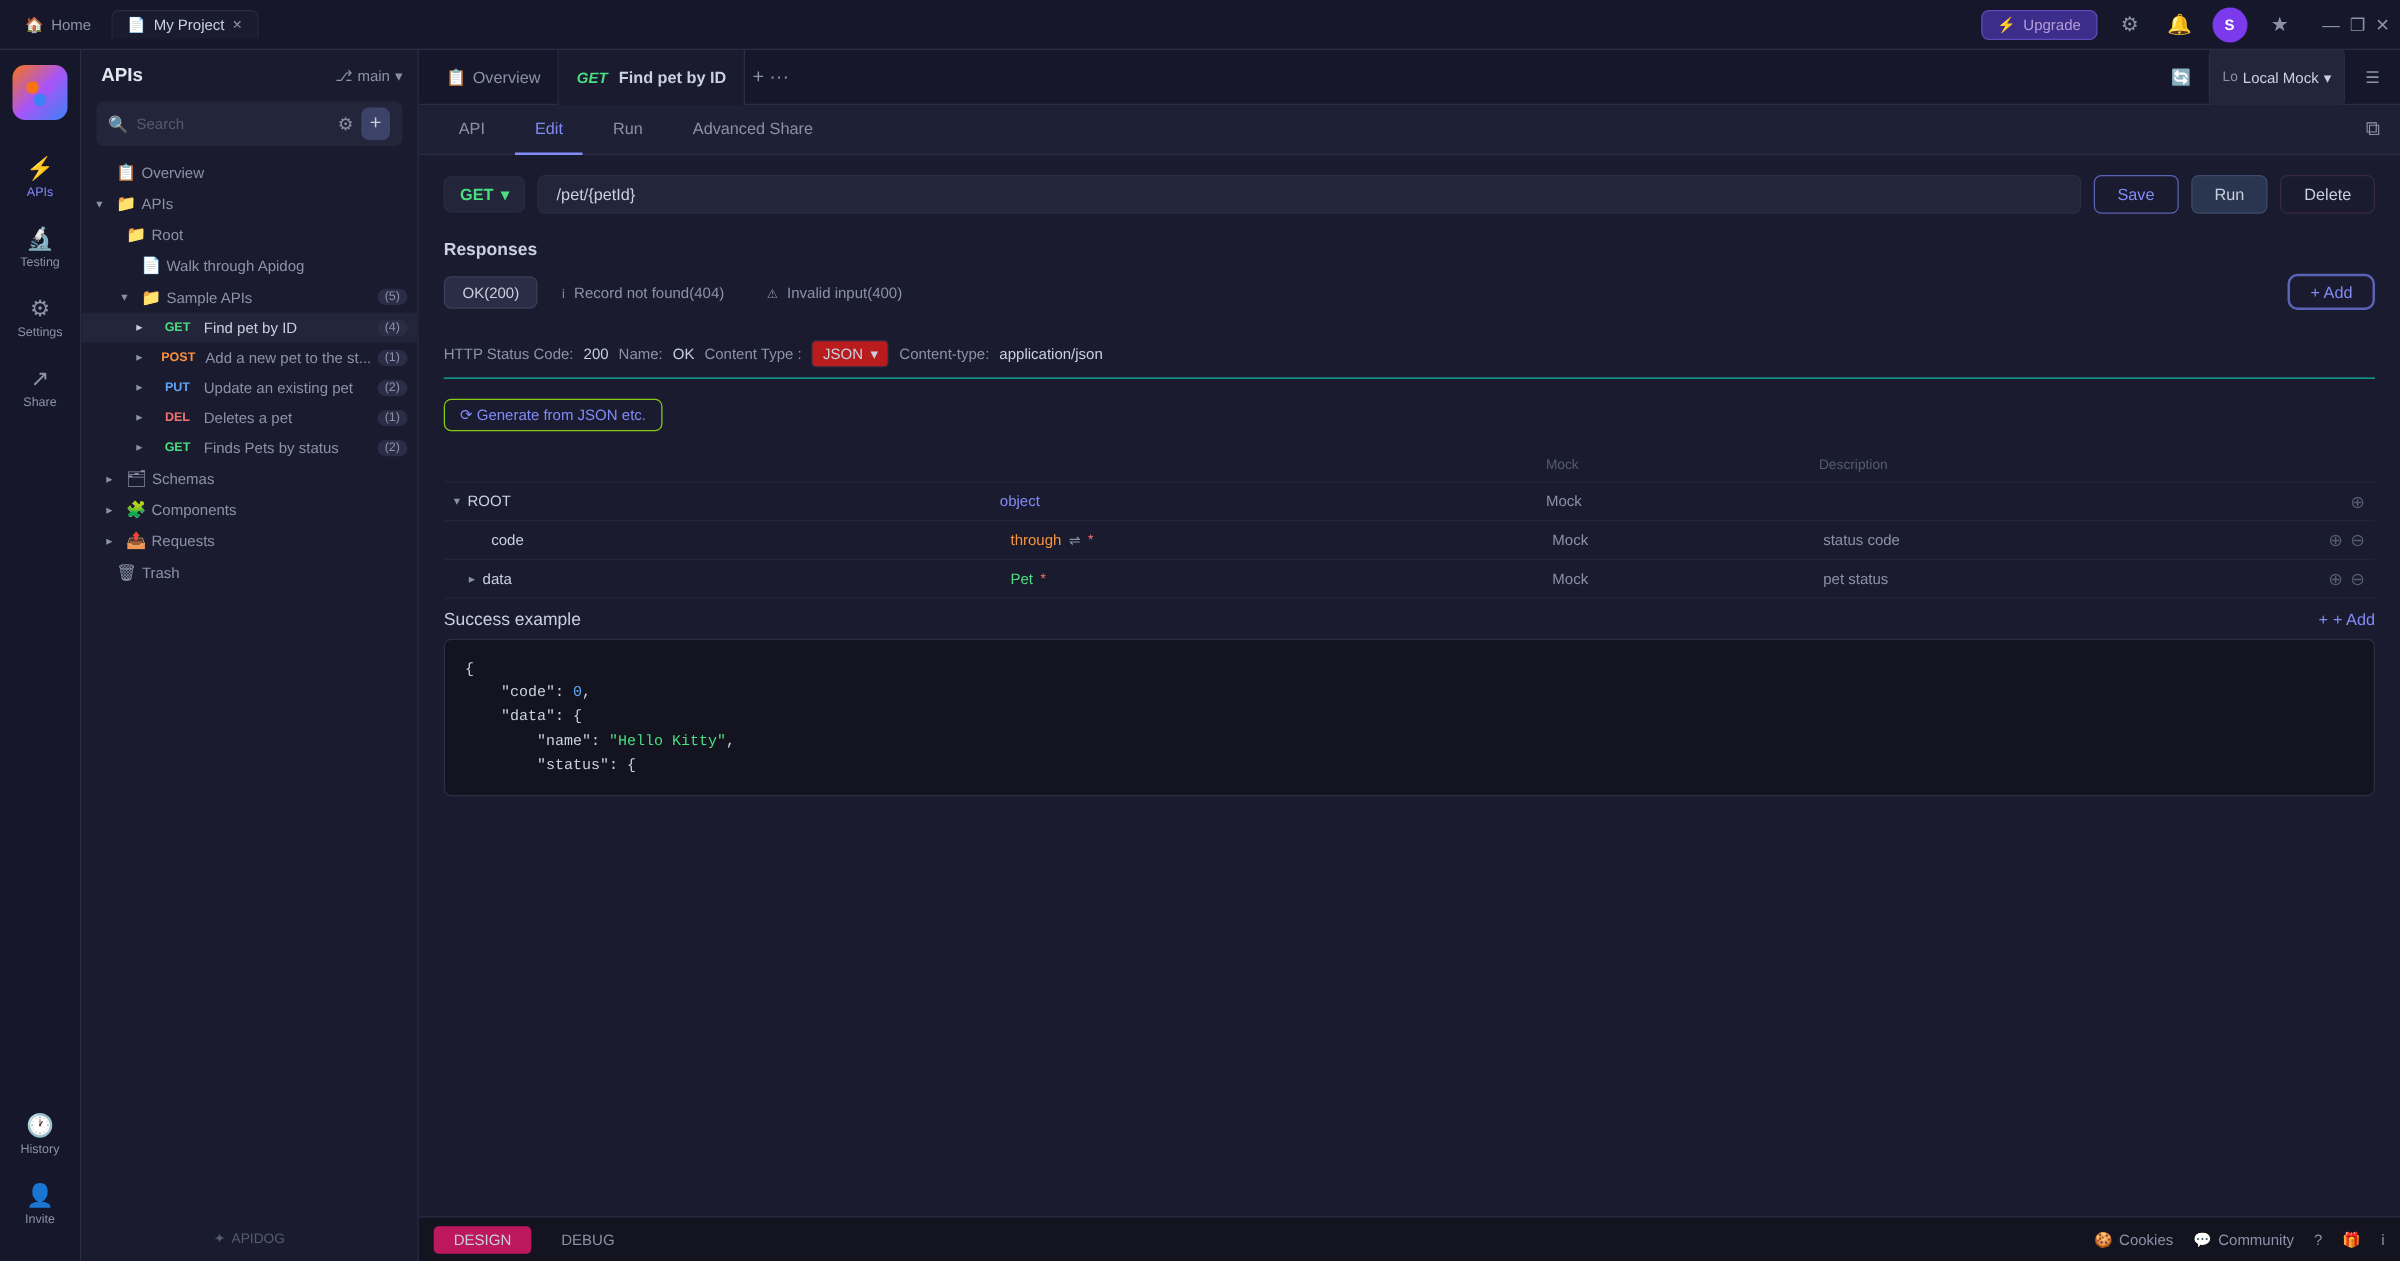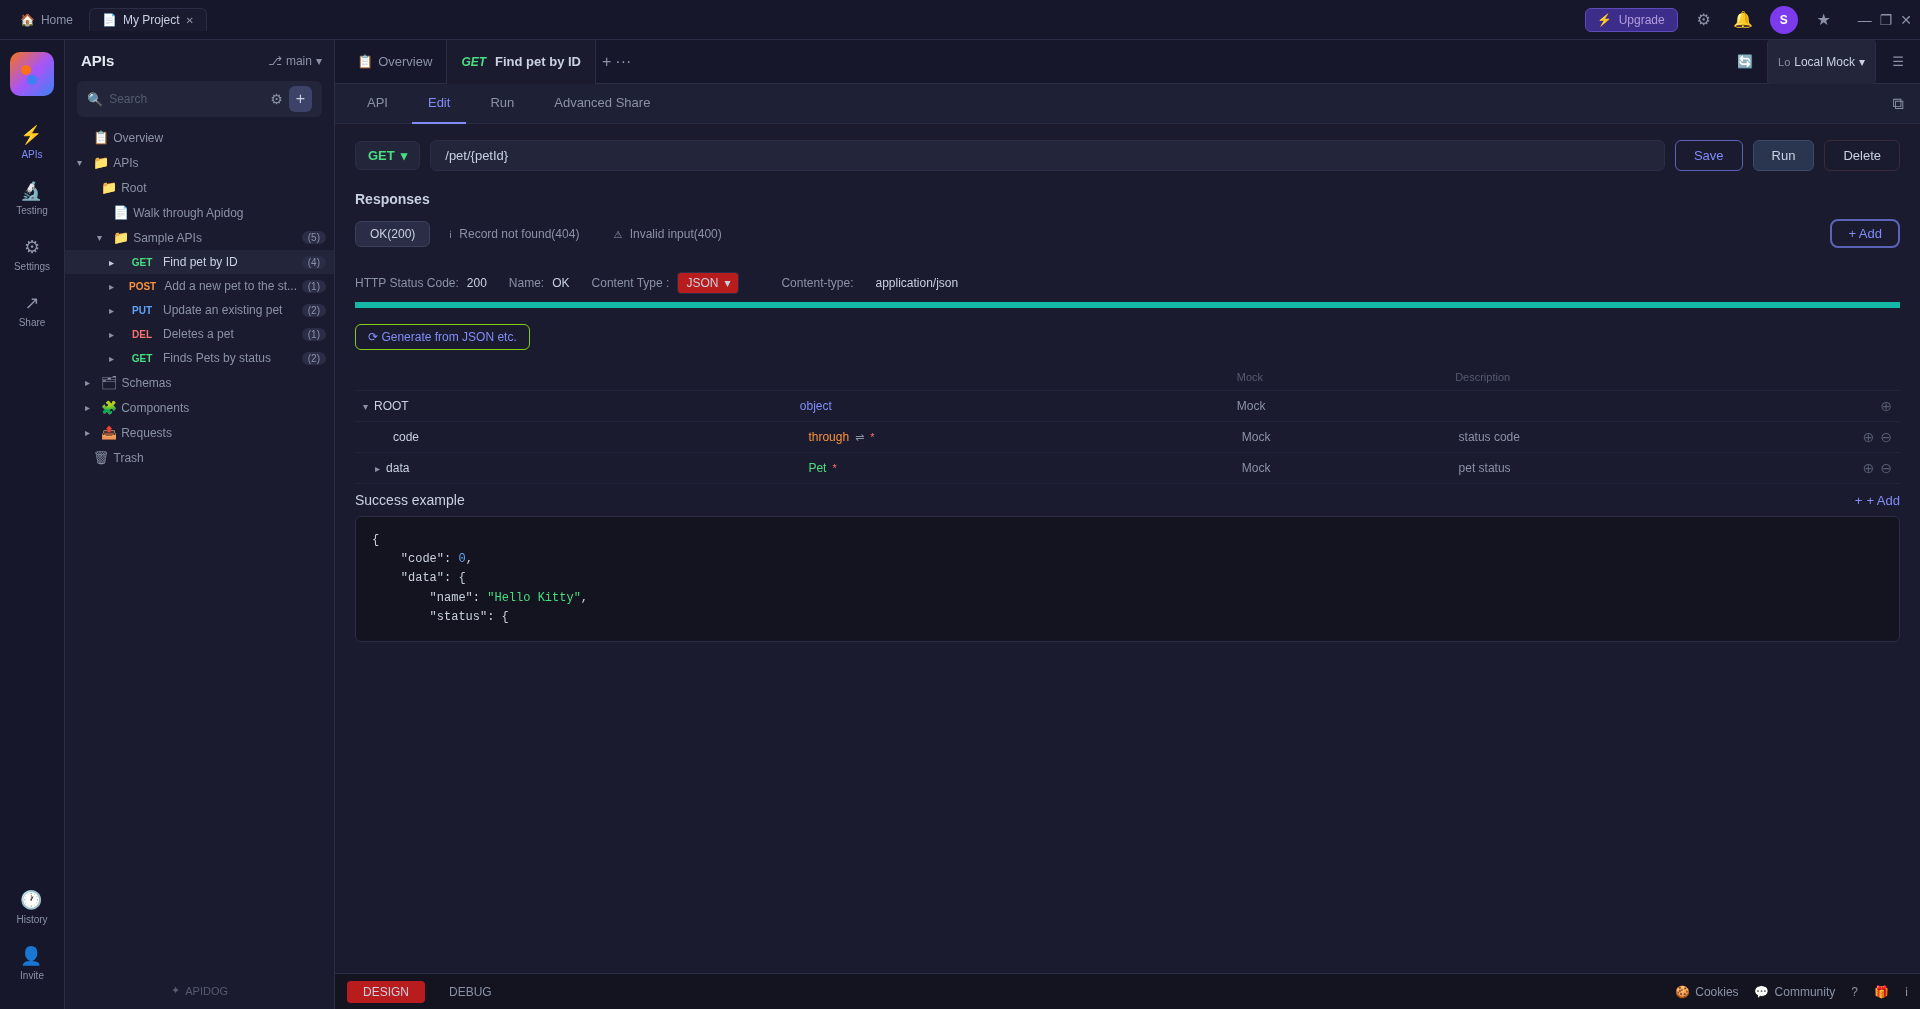--- a/index.html
+++ b/index.html
@@ -95,26 +95,26 @@
 
     
     .section-title { font-size: 14px; color: #c9d1e0; font-weight: 700; margin-bottom: 12px; }
     .response-tabs { display: flex; align-items: center; gap: 4px; margin-bottom: 16px; }
     .response-tab { padding: 5px 14px; border-radius: 6px; font-size: 12px; cursor: pointer; color: #8b92a8; background: transparent; border: 1px solid transparent; }
     .response-tab.active { background: #2a2d45; color: #c9d1e0; border: 1px solid #3a3f5c; }
     .response-tab .tab-icon { font-size: 10px; margin-right: 4px; }
     .add-response-btn { margin-left: auto; display: flex; align-items: center; gap: 4px; border: 2px solid #5b63b7; color: #818cf8; background: transparent; padding: 5px 16px; border-radius: 8px; cursor: pointer; font-size: 13px; font-weight: 500; }
 
     
-    .status-row { display: flex; align-items: center; gap: 22px; margin-bottom: 16px; padding: 8px 0; border-bottom: 6px solid #14b8a6; flex-wrap: wrap; }
+    .status-row { display: flex; align-items: center; gap: 8px; margin-bottom: 16px; padding: 8px 0; border-bottom: 1px solid #14b8a6; flex-wrap: wrap; }
     .status-field { display: flex; align-items: center; gap: 8px; }
     .status-label { color: #8b92a8; font-size: 12px; }
     .status-value { color: #c9d1e0; font-size: 12px; }
     .content-type-select { display: flex; align-items: center; gap: 6px; background: #b91c1c; border: 1px solid #2a2d45; border-radius: 4px; padding: 3px 8px; cursor: pointer; font-size: 12px; color: #c9d1e0; }
-    .content-type-label { color: #8b92a8; font-size: 12px; margin-left: 20px; }
+    .content-type-label { color: #8b92a8; font-size: 12px; }
     .content-type-val { color: #c9d1e0; font-size: 12px; }
 
     
     .generate-btn { display: flex; align-items: center; gap: 6px; background: transparent; border: 1px solid #84cc16; color: #818cf8; padding: 5px 12px; border-radius: 6px; cursor: pointer; font-size: 12px; margin-bottom: 14px; }
     .schema-row { display: flex; align-items: center; padding: 7px 8px; border-bottom: 1px solid #22253a; }
     .schema-name { flex: 2; display: flex; align-items: center; gap: 6px; color: #c9d1e0; font-size: 12px; }
     .schema-type { flex: 2; color: #818cf8; font-size: 12px; display: flex; align-items: center; gap: 6px; }
     .schema-type.orange { color: #fb923c; }
     .schema-type.green { color: #4ade80; }
     .schema-mock { flex: 1; color: #8b92a8; font-size: 12px; }
@@ -132,21 +132,21 @@
     .success-title { color: #c9d1e0; font-size: 14px; font-weight: 500; }
     .success-add { margin-left: auto; display: flex; align-items: center; gap: 4px; color: #818cf8; cursor: pointer; font-size: 13px; }
     .code-block { background: #13141f; border: 1px solid #2a2d45; border-radius: 6px; padding: 14px 16px; font-family: 'Courier New', monospace; font-size: 12px; line-height: 1.6; }
     .code-string { color: #4ade80; }
     .code-number { color: #60a5fa; }
     .code-key { color: #c9d1e0; }
 
     
     .bottom-bar { height: 36px; background: #13141f; border-top: 1px solid #2a2d45; display: flex; align-items: center; padding: 0 12px; gap: 8px; }
     .bottom-tab { padding: 4px 16px; border-radius: 4px; font-size: 12px; cursor: pointer; color: #8b92a8; }
-    .bottom-tab.active { background: #b91c1c; color: #c9d1e0; }
+    .bottom-tab.active { background: #be185d; color: #c9d1e0; }
     .bottom-right { margin-left: auto; display: flex; align-items: center; gap: 16px; }
     .bottom-link { color: #8b92a8; font-size: 12px; cursor: pointer; display: flex; align-items: center; gap: 5px; }
 
     ::-webkit-scrollbar { width: 4px; height: 4px; }
     ::-webkit-scrollbar-track { background: transparent; }
     ::-webkit-scrollbar-thumb { background: #3a3f5c; border-radius: 2px; }
   </style>
 </head>
 <body>
 

